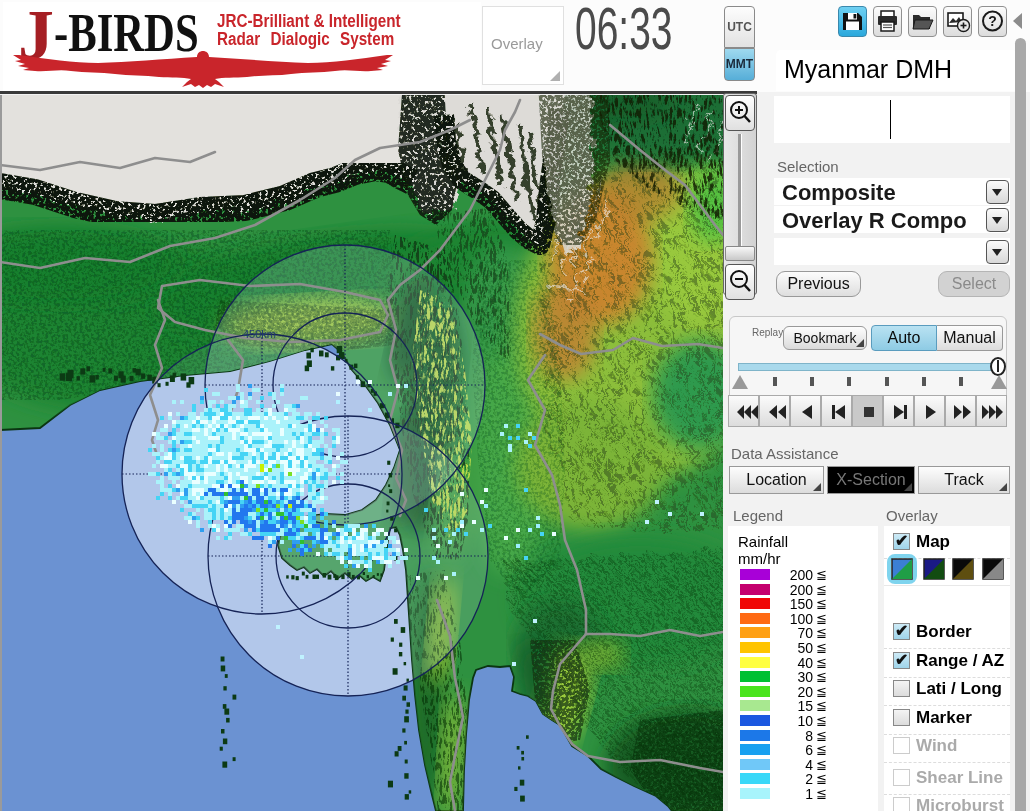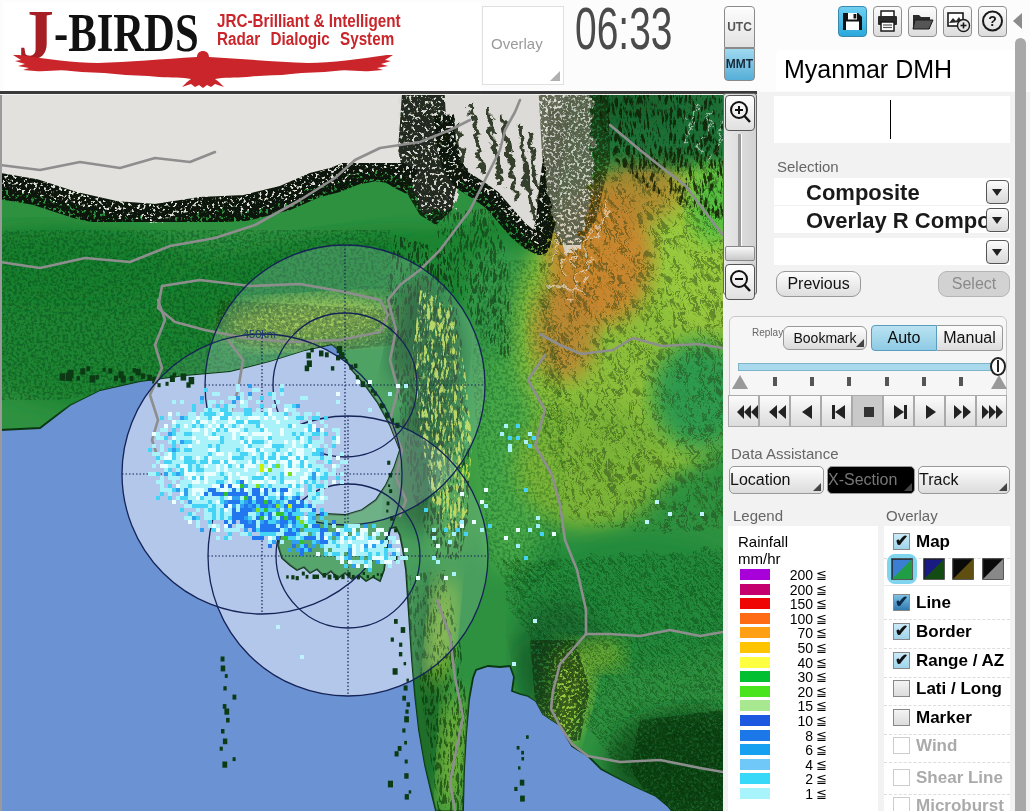--- a/index.html
+++ b/index.html
@@ -28,21 +28,21 @@
 #dmhbox{position:absolute;left:776px;top:50px;width:241px;height:41px;background:#fff;border-radius:5px 5px 0 0;}
 #dmh{position:absolute;left:8px;top:5px;font-size:25px;color:#000;}
 
 #rpanel{position:absolute;left:757px;top:92px;width:273px;height:719px;background:#f2f2f2;}
 #scrollbar{position:absolute;left:1015px;top:38px;width:11px;height:773px;background:#a8a8a8;border-radius:6px 6px 0 0;}
 #notebox{position:absolute;left:774px;top:96px;width:236px;height:47px;background:#fff;}
 #cursor{position:absolute;left:890px;top:100px;width:1px;height:39px;background:#000;}
 #sel-label{position:absolute;left:777px;top:158px;font-size:15px;color:#666;}
 .drow{position:absolute;left:774px;width:236px;height:27px;background:#fff;}
 #dr1{top:178px;}#dr2{top:206px;}#dr3{top:238px;}
-.drow .txt{position:absolute;left:8px;top:2px;font-size:22px;font-weight:bold;color:#1a1a1a;margin-left:24px;}
+.drow .txt{position:absolute;left:8px;top:2px;font-size:22px;font-weight:bold;color:#1a1a1a;}
 .dbtn{position:absolute;right:1px;top:2px;width:21px;height:22px;border:1px solid #555;border-radius:4px;background:linear-gradient(#fbfbfb,#d8d8d8);}
 .dbtn:after{content:"";position:absolute;left:5px;top:8px;border-left:5px solid transparent;border-right:5px solid transparent;border-top:7px solid #222;}
 .pbtn{position:absolute;box-sizing:border-box;border:1px solid #999;border-radius:9px;font-size:16px;text-align:center;}
 #prevbtn{left:776px;top:271px;width:85px;height:26px;background:linear-gradient(#fcfcfc,#dedede);color:#111;line-height:24px;}
 #selbtn{left:938px;top:271px;width:72px;height:26px;background:#d2d2d2;border-color:#b5b5b5;color:#8a8a8a;line-height:24px;}
 
 #replaybox{position:absolute;left:729px;top:316px;width:278px;height:111px;border:1px solid #c8c8c8;border-radius:6px;background:#f6f6f6;box-sizing:border-box;}
 #replay-label{position:absolute;left:752px;top:327px;font-size:10px;color:#666;}
 #bookmark{position:absolute;left:783px;top:326px;width:84px;height:24px;border:1px solid #999;border-radius:6px;background:linear-gradient(#fdfdfd,#dadada);font-size:14px;color:#111;text-align:center;line-height:22px;box-sizing:border-box;}
 .corner{position:absolute;right:2px;bottom:2px;width:0;height:0;border-left:8px solid transparent;border-bottom:8px solid #444;}
@@ -50,21 +50,21 @@
 #manualbtn{position:absolute;left:937px;top:325px;width:66px;height:26px;border:1px solid #999;border-left:none;background:linear-gradient(#fdfdfd,#dcdcdc);font-size:16px;color:#111;text-align:center;line-height:24px;box-sizing:border-box;border-radius:0 4px 4px 0;}
 #slider{position:absolute;left:738px;top:363px;width:267px;height:8px;background:#a9d9ec;border:1px solid #7fb4c9;box-sizing:border-box;}
 #sthumb{position:absolute;left:990px;top:357px;width:16px;height:19px;border-radius:50%;background:#fff;border:2px solid #222;box-sizing:border-box;}
 #sthumb:after{content:"";position:absolute;left:5px;top:1px;width:2px;height:12px;background:#222;}
 .tick{position:absolute;top:377px;width:4px;height:9px;background:#555;}
 .ttri{position:absolute;top:375px;width:0;height:0;border-left:8px solid transparent;border-right:8px solid transparent;border-bottom:14px solid #999;}
 .pbrow{position:absolute;left:728px;top:395px;width:279px;height:32px;}
 .pb{position:absolute;top:0;width:31px;height:32px;border:1px solid #aaa;background:linear-gradient(#fbfbfb,#dcdcdc);box-sizing:border-box;color:#222;}
 .pb svg{position:absolute;left:0;top:0;}
 #da-label{position:absolute;left:731px;top:445px;font-size:15px;color:#666;}
-.dabtn{position:absolute;top:466px;height:28px;border:1px solid #999;border-radius:5px;font-size:16px;text-align:left;line-height:26px;box-sizing:border-box;}
+.dabtn{position:absolute;top:466px;height:28px;border:1px solid #999;border-radius:0;font-size:16px;text-align:center;line-height:26px;box-sizing:border-box;}
 #locbtn{left:729px;width:95px;background:linear-gradient(#fdfdfd,#dcdcdc);color:#111;}
 #xsecbtn{left:827px;width:88px;background:#000000;color:#777;}
 #trackbtn{left:918px;width:92px;background:linear-gradient(#fdfdfd,#dcdcdc);color:#111;}
 #leg-label{position:absolute;left:733px;top:507px;font-size:15px;color:#666;}
 #ovl-label{position:absolute;left:886px;top:507px;font-size:15px;color:#666;}
 #legendbox{position:absolute;left:728px;top:526px;width:150px;height:285px;background:#fff;}
 #legendbox .h1{position:absolute;left:10px;top:7px;font-size:15px;color:#000;}
 #legendbox .h2{position:absolute;left:10px;top:24px;font-size:15px;color:#000;}
 .lrow{position:absolute;left:0;width:150px;height:15px;}
 .lsw{position:absolute;left:12px;top:2px;width:30px;height:11px;}
@@ -2157,24 +2157,20 @@
           </g>
 <g>
             <rect x="69" y="5" width="20" height="20" fill="#0a0a0a" stroke="#222" stroke-width="1.5"></rect>
             <path d="M69,25 L89,5 L89,25 Z" fill="#5e4e10"></path>
           </g>
 <g>
             <rect x="99" y="5" width="20" height="20" fill="#0a0a0a" stroke="#222" stroke-width="1.5"></rect>
             <path d="M99,25 L119,5 L119,25 Z" fill="#888"></path>
           </g>
 </svg></div>
-<div class="orow" style="top:64px">
-        <div class="cb on2"></div>
-        <div class="olabel ">Line</div>
-      </div>
 <div class="orow" style="top:93px">
         <div class="cb on"></div>
         <div class="olabel ">Border</div>
       </div>
 <div class="orow" style="top:122px">
         <div class="cb on"></div>
         <div class="olabel ">Range / AZ</div>
       </div>
 <div class="orow" style="top:150px">
         <div class="cb off"></div>

